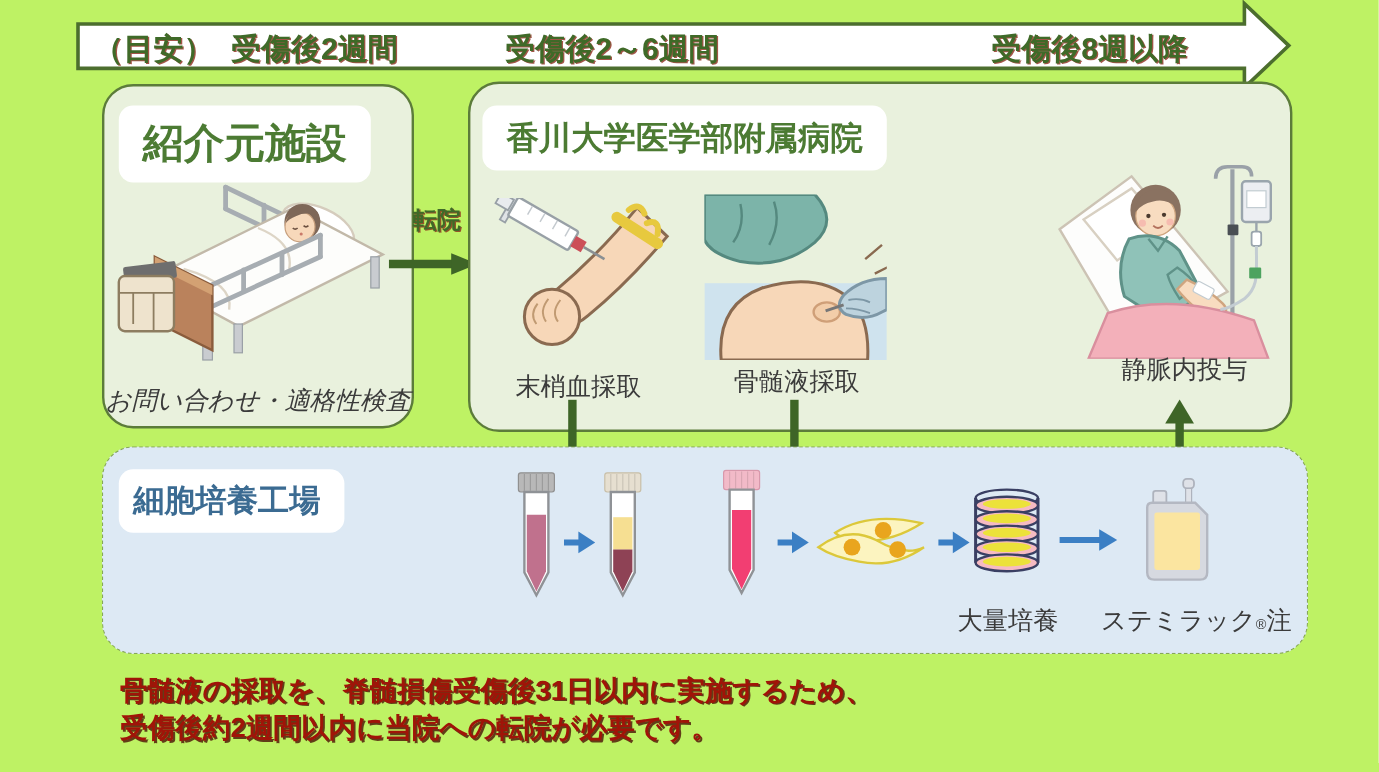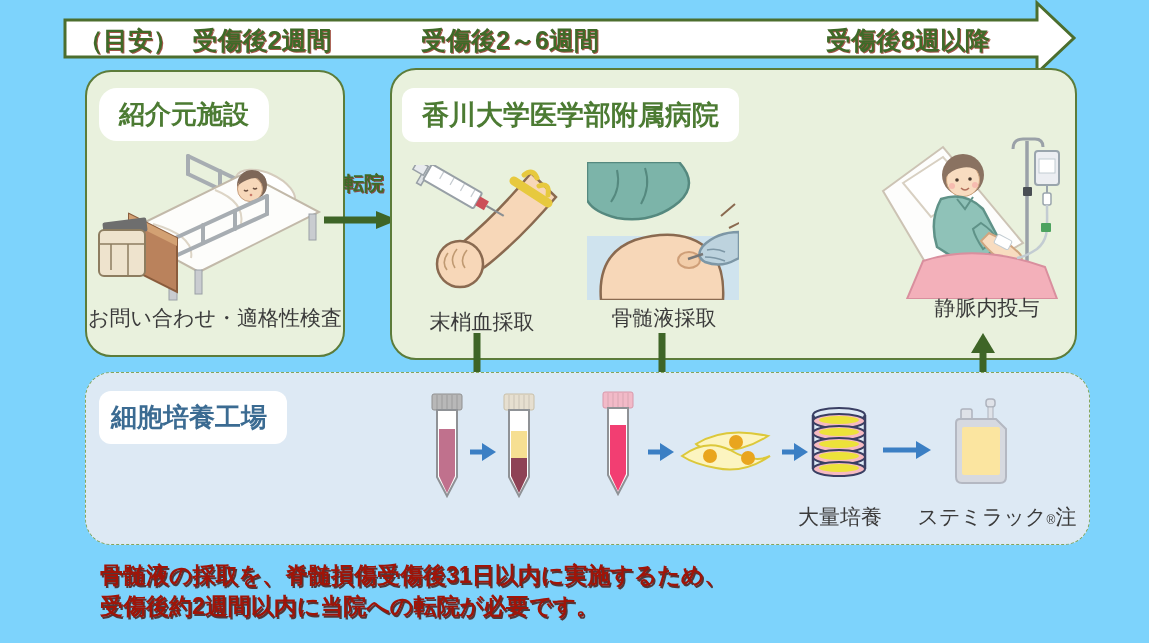--- a/index.html
+++ b/index.html
@@ -1,16 +1,16 @@
 <!DOCTYPE html>
 <html><head>
 <meta charset="utf-8">
 <style>
   html,body{margin:0;padding:0;background:#fff;}
-  .stage{position:relative;width:1149px;height:643px;background:#7dd3fc;
+  .stage{position:relative;width:1149px;height:643px;background:#bef264;
          font-family:"Liberation Sans","DejaVu Sans",sans-serif;overflow:hidden;}
   .abs{position:absolute;}
   
   .tl-label{position:absolute;top:24px;color:#3f6a28;font-weight:bold;font-size:25px;
             white-space:nowrap;text-shadow:1px 1px 0 rgba(140,42,26,.8);}
   .tl-center{transform:translateX(-50%);}
   
   .box{position:absolute;border-radius:26px;box-sizing:border-box;}
   .box-green{background:#e9f1dd;border:2px solid #5c7c3a;}
   .box-blue{background:#dde9f4;border:1px dashed #86a65a;}
@@ -33,21 +33,21 @@
 
   <svg class="abs" style="left:60px;top:0px;" width="1020" height="78" viewBox="0 0 1020 78">
     <polygon points="5,20 977,20 977,3 1014,38 977,73 977,57 5,57" fill="#ffffff" stroke="#4c6e2e" stroke-width="3"></polygon>
   </svg>
   <div class="tl-label" style="left:78px;">（目安）</div>
   <div class="tl-label tl-center" style="left:262px;">受傷後2週間</div>
   <div class="tl-label tl-center" style="left:510px;">受傷後2～6週間</div>
   <div class="tl-label tl-center" style="left:908px;">受傷後8週以降</div>
 
   <div class="box box-green" style="left:85px;top:70px;width:260px;height:287px;">
-    <div class="pill pill-green" style="left:12px;top:16px;font-size:26px;border-radius:18px;">紹介元施設</div>
+    <div class="pill pill-green" style="left:12px;top:16px;font-size:34px;">紹介元施設</div>
 
     <svg class="abs" style="left:8px;top:66px;" width="240" height="165" viewBox="0 0 240 165">
 
       <g stroke="#a7adb2" stroke-width="4" fill="none" stroke-linecap="round">
         <path d="M93 18 L189 64"></path>
           <path d="M93 36 L189 82"></path>
         <path d="M93 18 V36"></path>
           <path d="M125 33 V51"></path>
           <path d="M157 49 V67"></path>
           <path d="M189 64 V82"></path>
@@ -79,21 +79,21 @@
       <rect x="100" y="132" width="7" height="24" fill="#c9ccd0" stroke="#9aa0a6" stroke-width="1"></rect>
 
       <path d="M34 76 L82 100 L82 154 L34 130 Z" fill="#ba825c" stroke="#8a5c3c" stroke-width="2"></path>
       <path d="M34 76 L82 100 L82 108 L34 84 Z" fill="#d3a173"></path>
 
       <rect x="8" y="82" width="44" height="14" rx="2" fill="#6e6e6e" transform="rotate(-7 30 89)"></rect>
       <rect x="4" y="92" width="46" height="46" rx="5" fill="#eee3cd" stroke="#8d7d60" stroke-width="2"></rect>
       <path d="M4 106 H50 M16 106 V132 M33 106 V138" stroke="#8d7d60" stroke-width="1.5" fill="none"></path>
     </svg>
 
-    <div class="caption" style="left:0;top:232px;width:100%;">お問い合わせ・適格性検査</div>
+    <div class="caption" style="left:0;top:248px;width:100%;font-style:italic;">お問い合わせ・適格性検査</div>
   </div>
 
   <div class="transfer-label">転院</div>
   <svg class="abs" style="left:324px;top:210px;" width="76" height="20" viewBox="0 0 76 20">
     <path d="M0 10 H54" stroke="#3e6527" stroke-width="7"></path>
     <polygon points="52,1 74,10 52,19" fill="#3e6527"></polygon>
   </svg>
 
   <div class="box box-green" style="left:390px;top:68px;width:687px;height:292px;">
     <div class="pill pill-green" style="left:10px;top:18px;font-size:27px;">香川大学医学部附属病院</div>

